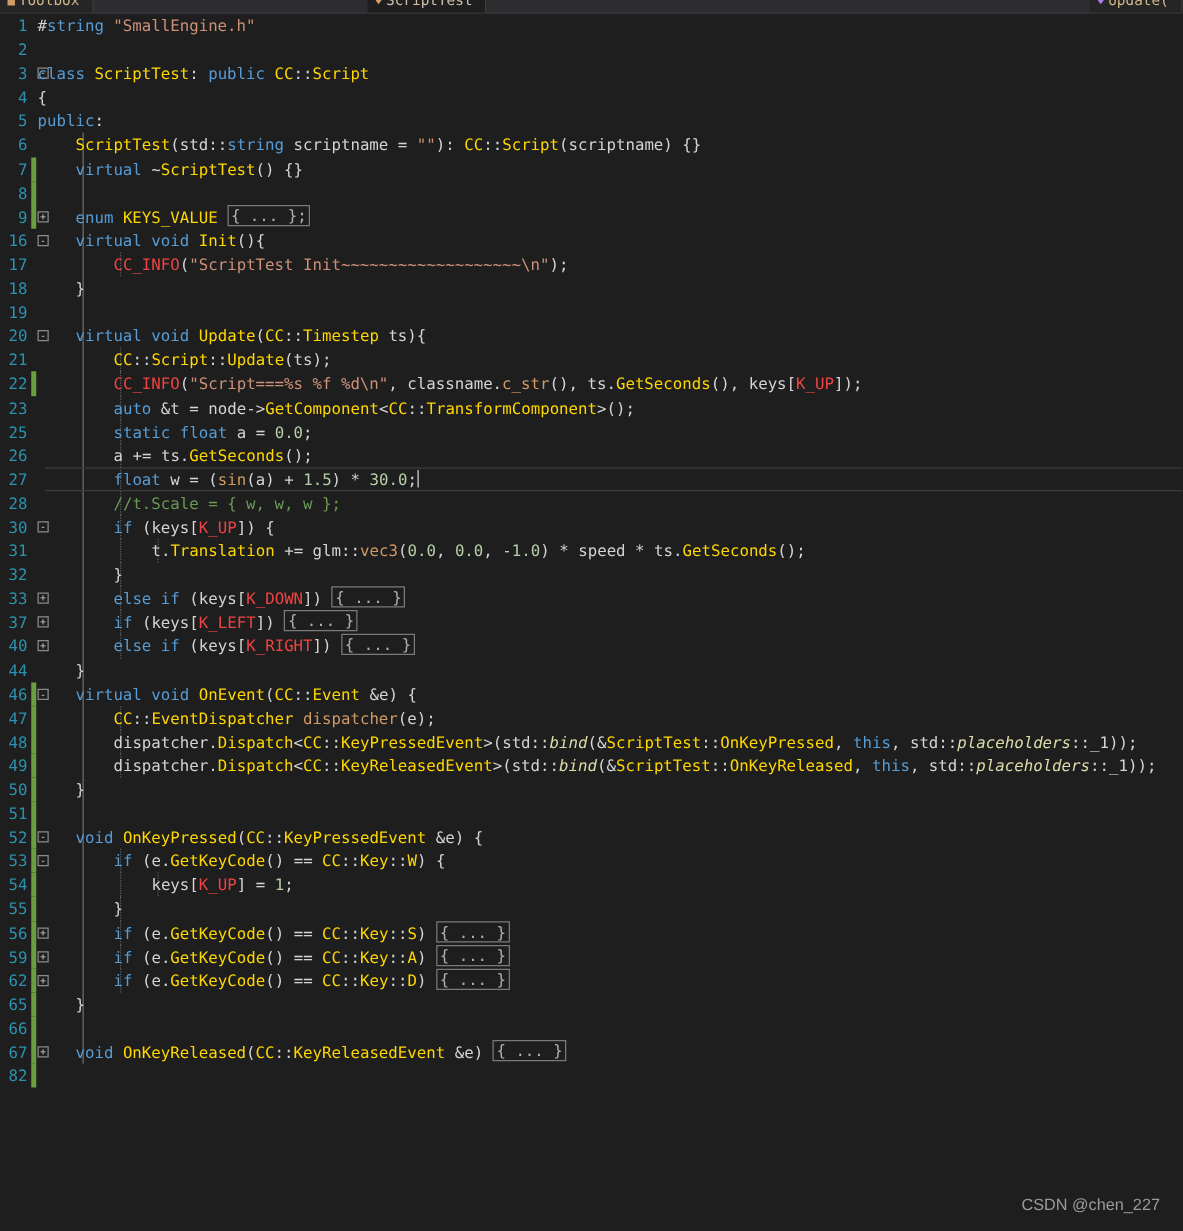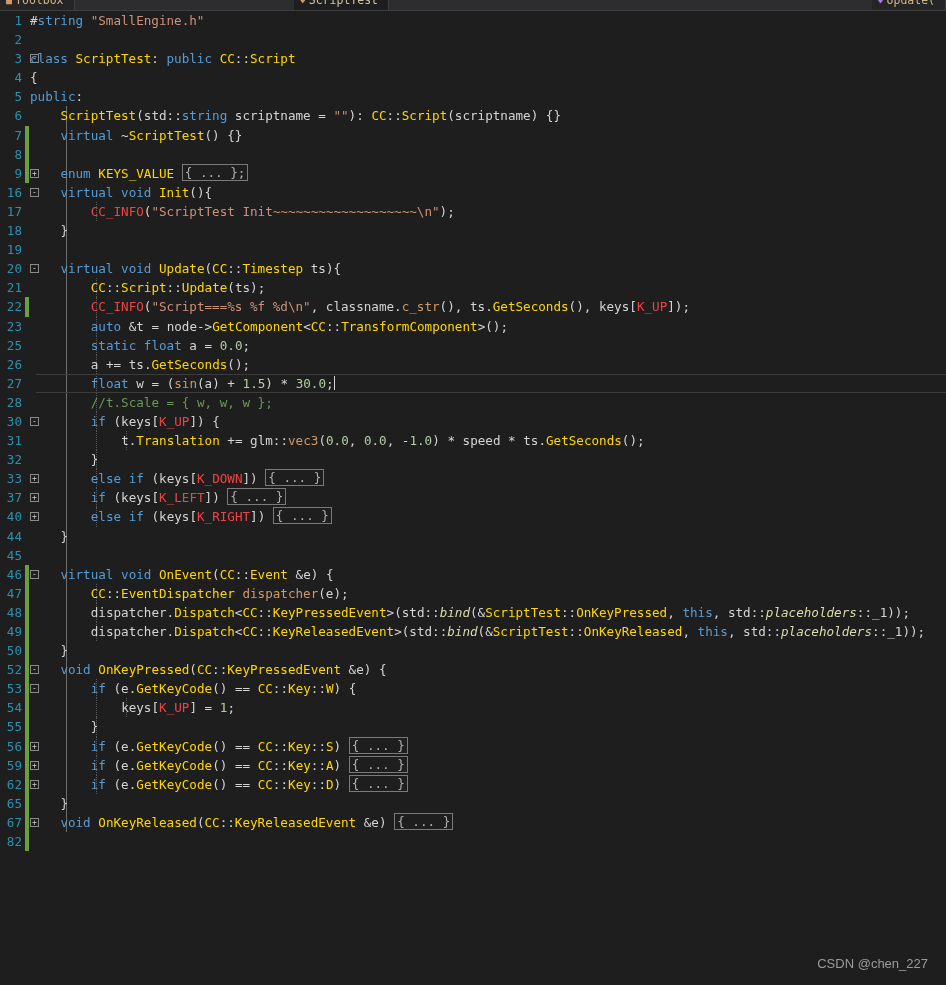--- a/index.html
+++ b/index.html
@@ -185,31 +185,32 @@
       <div class="line"><span class="lnum">26</span><span class="vbar" style="left: 66px;"></span><span class="guide" style="left: 96px;"></span><span class="code"><span class="pun"> </span><span class="pun"> </span><span class="pun"> </span><span class="pun"> </span><span class="pun"> </span><span class="pun"> </span><span class="pun"> </span><span class="pun"> </span><span class="pun">a</span><span class="pun"> </span><span class="pun">+</span><span class="pun">=</span><span class="pun"> </span><span class="pun">ts</span><span class="pun">.</span><span class="cls">GetSeconds</span><span class="pun">(</span><span class="pun">)</span><span class="pun">;</span></span></div>
       <div class="line"><span class="lnum">27</span><span class="vbar" style="left: 66px;"></span><span class="guide" style="left: 96px;"></span><span class="curline"></span><span class="code"><span class="pun"> </span><span class="pun"> </span><span class="pun"> </span><span class="pun"> </span><span class="pun"> </span><span class="pun"> </span><span class="pun"> </span><span class="pun"> </span><span class="kw">float</span><span class="pun"> </span><span class="pun">w</span><span class="pun"> </span><span class="pun">=</span><span class="pun"> </span><span class="pun">(</span><span class="fn2">sin</span><span class="pun">(</span><span class="pun">a</span><span class="pun">)</span><span class="pun"> </span><span class="pun">+</span><span class="pun"> </span><span class="num">1.5</span><span class="pun">)</span><span class="pun"> </span><span class="pun">*</span><span class="pun"> </span><span class="num">30.0</span><span class="pun">;</span><span class="caret"></span></span></div>
       <div class="line"><span class="lnum">28</span><span class="vbar" style="left: 66px;"></span><span class="guide" style="left: 96px;"></span><span class="code"><span class="pun"> </span><span class="pun"> </span><span class="pun"> </span><span class="pun"> </span><span class="pun"> </span><span class="pun"> </span><span class="pun"> </span><span class="pun"> </span><span class="cmt">//t.Scale = { w, w, w };</span></span></div>
       <div class="line"><span class="lnum">30</span><span class="fold">-</span><span class="vbar" style="left: 66px;"></span><span class="guide" style="left: 96px;"></span><span class="code"><span class="pun"> </span><span class="pun"> </span><span class="pun"> </span><span class="pun"> </span><span class="pun"> </span><span class="pun"> </span><span class="pun"> </span><span class="pun"> </span><span class="kw">if</span><span class="pun"> </span><span class="pun">(</span><span class="pun">keys</span><span class="pun">[</span><span class="mac">K_UP</span><span class="pun">]</span><span class="pun">)</span><span class="pun"> </span><span class="pun">{</span></span></div>
       <div class="line"><span class="lnum">31</span><span class="vbar" style="left: 66px;"></span><span class="guide" style="left: 96px;"></span><span class="guide" style="left: 126px;"></span><span class="code"><span class="pun"> </span><span class="pun"> </span><span class="pun"> </span><span class="pun"> </span><span class="pun"> </span><span class="pun"> </span><span class="pun"> </span><span class="pun"> </span><span class="pun"> </span><span class="pun"> </span><span class="pun"> </span><span class="pun"> </span><span class="pun">t</span><span class="pun">.</span><span class="cls">Translation</span><span class="pun"> </span><span class="pun">+</span><span class="pun">=</span><span class="pun"> </span><span class="pun">glm</span><span class="pun">:</span><span class="pun">:</span><span class="fn2">vec3</span><span class="pun">(</span><span class="num">0.0</span><span class="pun">,</span><span class="pun"> </span><span class="num">0.0</span><span class="pun">,</span><span class="pun"> </span><span class="pun">-</span><span class="num">1.0</span><span class="pun">)</span><span class="pun"> </span><span class="pun">*</span><span class="pun"> </span><span class="pun">speed</span><span class="pun"> </span><span class="pun">*</span><span class="pun"> </span><span class="pun">ts</span><span class="pun">.</span><span class="cls">GetSeconds</span><span class="pun">(</span><span class="pun">)</span><span class="pun">;</span></span></div>
       <div class="line"><span class="lnum">32</span><span class="vbar" style="left: 66px;"></span><span class="guide" style="left: 96px;"></span><span class="code"><span class="pun"> </span><span class="pun"> </span><span class="pun"> </span><span class="pun"> </span><span class="pun"> </span><span class="pun"> </span><span class="pun"> </span><span class="pun"> </span><span class="pun">}</span></span></div>
       <div class="line"><span class="lnum">33</span><span class="fold">+</span><span class="vbar" style="left: 66px;"></span><span class="guide" style="left: 96px;"></span><span class="code"><span class="pun"> </span><span class="pun"> </span><span class="pun"> </span><span class="pun"> </span><span class="pun"> </span><span class="pun"> </span><span class="pun"> </span><span class="pun"> </span><span class="kw">else</span><span class="pun"> </span><span class="kw">if</span><span class="pun"> </span><span class="pun">(</span><span class="pun">keys</span><span class="pun">[</span><span class="mac">K_DOWN</span><span class="pun">]</span><span class="pun">)</span><span class="pun"> </span><span class="chip">{ ... }</span></span></div>
       <div class="line"><span class="lnum">37</span><span class="fold">+</span><span class="vbar" style="left: 66px;"></span><span class="guide" style="left: 96px;"></span><span class="code"><span class="pun"> </span><span class="pun"> </span><span class="pun"> </span><span class="pun"> </span><span class="pun"> </span><span class="pun"> </span><span class="pun"> </span><span class="pun"> </span><span class="kw">if</span><span class="pun"> </span><span class="pun">(</span><span class="pun">keys</span><span class="pun">[</span><span class="mac">K_LEFT</span><span class="pun">]</span><span class="pun">)</span><span class="pun"> </span><span class="chip">{ ... }</span></span></div>
       <div class="line"><span class="lnum">40</span><span class="fold">+</span><span class="vbar" style="left: 66px;"></span><span class="guide" style="left: 96px;"></span><span class="code"><span class="pun"> </span><span class="pun"> </span><span class="pun"> </span><span class="pun"> </span><span class="pun"> </span><span class="pun"> </span><span class="pun"> </span><span class="pun"> </span><span class="kw">else</span><span class="pun"> </span><span class="kw">if</span><span class="pun"> </span><span class="pun">(</span><span class="pun">keys</span><span class="pun">[</span><span class="mac">K_RIGHT</span><span class="pun">]</span><span class="pun">)</span><span class="pun"> </span><span class="chip">{ ... }</span></span></div>
       <div class="line"><span class="lnum">44</span><span class="vbar" style="left: 66px;"></span><span class="code"><span class="pun"> </span><span class="pun"> </span><span class="pun"> </span><span class="pun"> </span><span class="pun">}</span></span></div>
-      <div class="line"><span class="lnum">45</span><span class="vbar" style="left: 66px;"></span><span class="code"></span></div>
       <div class="line"><span class="lnum">46</span><span class="chg"></span><span class="fold">-</span><span class="vbar" style="left: 66px;"></span><span class="code"><span class="pun"> </span><span class="pun"> </span><span class="pun"> </span><span class="pun"> </span><span class="kw">virtual</span><span class="pun"> </span><span class="kw">void</span><span class="pun"> </span><span class="cls">OnEvent</span><span class="pun">(</span><span class="cls">CC</span><span class="pun">:</span><span class="pun">:</span><span class="cls">Event</span><span class="pun"> </span><span class="pun">&amp;</span><span class="pun">e</span><span class="pun">)</span><span class="pun"> </span><span class="pun">{</span></span></div>
       <div class="line"><span class="lnum">47</span><span class="chg"></span><span class="vbar" style="left: 66px;"></span><span class="guide" style="left: 96px;"></span><span class="code"><span class="pun"> </span><span class="pun"> </span><span class="pun"> </span><span class="pun"> </span><span class="pun"> </span><span class="pun"> </span><span class="pun"> </span><span class="pun"> </span><span class="cls">CC</span><span class="pun">:</span><span class="pun">:</span><span class="cls">EventDispatcher</span><span class="pun"> </span><span class="fn2">dispatcher</span><span class="pun">(</span><span class="pun">e</span><span class="pun">)</span><span class="pun">;</span></span></div>
       <div class="line"><span class="lnum">48</span><span class="chg"></span><span class="vbar" style="left: 66px;"></span><span class="guide" style="left: 96px;"></span><span class="code"><span class="pun"> </span><span class="pun"> </span><span class="pun"> </span><span class="pun"> </span><span class="pun"> </span><span class="pun"> </span><span class="pun"> </span><span class="pun"> </span><span class="pun">dispatcher</span><span class="pun">.</span><span class="cls">Dispatch</span><span class="pun">&lt;</span><span class="cls">CC</span><span class="pun">:</span><span class="pun">:</span><span class="cls">KeyPressedEvent</span><span class="pun">&gt;</span><span class="pun">(</span><span class="pun">std</span><span class="pun">:</span><span class="pun">:</span><span class="fn ital">bind</span><span class="pun">(</span><span class="pun">&amp;</span><span class="cls">ScriptTest</span><span class="pun">:</span><span class="pun">:</span><span class="cls">OnKeyPressed</span><span class="pun">,</span><span class="pun"> </span><span class="kw">this</span><span class="pun">,</span><span class="pun"> </span><span class="pun">std</span><span class="pun">:</span><span class="pun">:</span><span class="fn ital">placeholders</span><span class="pun">:</span><span class="pun">:</span><span class="pun">_1</span><span class="pun">)</span><span class="pun">)</span><span class="pun">;</span></span></div>
       <div class="line"><span class="lnum">49</span><span class="chg"></span><span class="vbar" style="left: 66px;"></span><span class="guide" style="left: 96px;"></span><span class="code"><span class="pun"> </span><span class="pun"> </span><span class="pun"> </span><span class="pun"> </span><span class="pun"> </span><span class="pun"> </span><span class="pun"> </span><span class="pun"> </span><span class="pun">dispatcher</span><span class="pun">.</span><span class="cls">Dispatch</span><span class="pun">&lt;</span><span class="cls">CC</span><span class="pun">:</span><span class="pun">:</span><span class="cls">KeyReleasedEvent</span><span class="pun">&gt;</span><span class="pun">(</span><span class="pun">std</span><span class="pun">:</span><span class="pun">:</span><span class="fn ital">bind</span><span class="pun">(</span><span class="pun">&amp;</span><span class="cls">ScriptTest</span><span class="pun">:</span><span class="pun">:</span><span class="cls">OnKeyReleased</span><span class="pun">,</span><span class="pun"> </span><span class="kw">this</span><span class="pun">,</span><span class="pun"> </span><span class="pun">std</span><span class="pun">:</span><span class="pun">:</span><span class="fn ital">placeholders</span><span class="pun">:</span><span class="pun">:</span><span class="pun">_1</span><span class="pun">)</span><span class="pun">)</span><span class="pun">;</span></span></div>
       <div class="line"><span class="lnum">50</span><span class="chg"></span><span class="vbar" style="left: 66px;"></span><span class="code"><span class="pun"> </span><span class="pun"> </span><span class="pun"> </span><span class="pun"> </span><span class="pun">}</span></span></div>
+      <div class="line"><span class="lnum">51</span><span class="chg"></span><span class="vbar" style="left: 66px;"></span><span class="code"></span></div>
       <div class="line"><span class="lnum">52</span><span class="chg"></span><span class="fold">-</span><span class="vbar" style="left: 66px;"></span><span class="code"><span class="pun"> </span><span class="pun"> </span><span class="pun"> </span><span class="pun"> </span><span class="kw">void</span><span class="pun"> </span><span class="cls">OnKeyPressed</span><span class="pun">(</span><span class="cls">CC</span><span class="pun">:</span><span class="pun">:</span><span class="cls">KeyPressedEvent</span><span class="pun"> </span><span class="pun">&amp;</span><span class="pun">e</span><span class="pun">)</span><span class="pun"> </span><span class="pun">{</span></span></div>
       <div class="line"><span class="lnum">53</span><span class="chg"></span><span class="fold">-</span><span class="vbar" style="left: 66px;"></span><span class="guide" style="left: 96px;"></span><span class="code"><span class="pun"> </span><span class="pun"> </span><span class="pun"> </span><span class="pun"> </span><span class="pun"> </span><span class="pun"> </span><span class="pun"> </span><span class="pun"> </span><span class="kw">if</span><span class="pun"> </span><span class="pun">(</span><span class="pun">e</span><span class="pun">.</span><span class="cls">GetKeyCode</span><span class="pun">(</span><span class="pun">)</span><span class="pun"> </span><span class="pun">=</span><span class="pun">=</span><span class="pun"> </span><span class="cls">CC</span><span class="pun">:</span><span class="pun">:</span><span class="cls">Key</span><span class="pun">:</span><span class="pun">:</span><span class="cls">W</span><span class="pun">)</span><span class="pun"> </span><span class="pun">{</span></span></div>
       <div class="line"><span class="lnum">54</span><span class="chg"></span><span class="vbar" style="left: 66px;"></span><span class="guide" style="left: 96px;"></span><span class="guide" style="left: 126px;"></span><span class="code"><span class="pun"> </span><span class="pun"> </span><span class="pun"> </span><span class="pun"> </span><span class="pun"> </span><span class="pun"> </span><span class="pun"> </span><span class="pun"> </span><span class="pun"> </span><span class="pun"> </span><span class="pun"> </span><span class="pun"> </span><span class="pun">keys</span><span class="pun">[</span><span class="mac">K_UP</span><span class="pun">]</span><span class="pun"> </span><span class="pun">=</span><span class="pun"> </span><span class="num">1</span><span class="pun">;</span></span></div>
       <div class="line"><span class="lnum">55</span><span class="chg"></span><span class="vbar" style="left: 66px;"></span><span class="guide" style="left: 96px;"></span><span class="code"><span class="pun"> </span><span class="pun"> </span><span class="pun"> </span><span class="pun"> </span><span class="pun"> </span><span class="pun"> </span><span class="pun"> </span><span class="pun"> </span><span class="pun">}</span></span></div>
       <div class="line"><span class="lnum">56</span><span class="chg"></span><span class="fold">+</span><span class="vbar" style="left: 66px;"></span><span class="guide" style="left: 96px;"></span><span class="code"><span class="pun"> </span><span class="pun"> </span><span class="pun"> </span><span class="pun"> </span><span class="pun"> </span><span class="pun"> </span><span class="pun"> </span><span class="pun"> </span><span class="kw">if</span><span class="pun"> </span><span class="pun">(</span><span class="pun">e</span><span class="pun">.</span><span class="cls">GetKeyCode</span><span class="pun">(</span><span class="pun">)</span><span class="pun"> </span><span class="pun">=</span><span class="pun">=</span><span class="pun"> </span><span class="cls">CC</span><span class="pun">:</span><span class="pun">:</span><span class="cls">Key</span><span class="pun">:</span><span class="pun">:</span><span class="cls">S</span><span class="pun">)</span><span class="pun"> </span><span class="chip">{ ... }</span></span></div>
       <div class="line"><span class="lnum">59</span><span class="chg"></span><span class="fold">+</span><span class="vbar" style="left: 66px;"></span><span class="guide" style="left: 96px;"></span><span class="code"><span class="pun"> </span><span class="pun"> </span><span class="pun"> </span><span class="pun"> </span><span class="pun"> </span><span class="pun"> </span><span class="pun"> </span><span class="pun"> </span><span class="kw">if</span><span class="pun"> </span><span class="pun">(</span><span class="pun">e</span><span class="pun">.</span><span class="cls">GetKeyCode</span><span class="pun">(</span><span class="pun">)</span><span class="pun"> </span><span class="pun">=</span><span class="pun">=</span><span class="pun"> </span><span class="cls">CC</span><span class="pun">:</span><span class="pun">:</span><span class="cls">Key</span><span class="pun">:</span><span class="pun">:</span><span class="cls">A</span><span class="pun">)</span><span class="pun"> </span><span class="chip">{ ... }</span></span></div>
       <div class="line"><span class="lnum">62</span><span class="chg"></span><span class="fold">+</span><span class="vbar" style="left: 66px;"></span><span class="guide" style="left: 96px;"></span><span class="code"><span class="pun"> </span><span class="pun"> </span><span class="pun"> </span><span class="pun"> </span><span class="pun"> </span><span class="pun"> </span><span class="pun"> </span><span class="pun"> </span><span class="kw">if</span><span class="pun"> </span><span class="pun">(</span><span class="pun">e</span><span class="pun">.</span><span class="cls">GetKeyCode</span><span class="pun">(</span><span class="pun">)</span><span class="pun"> </span><span class="pun">=</span><span class="pun">=</span><span class="pun"> </span><span class="cls">CC</span><span class="pun">:</span><span class="pun">:</span><span class="cls">Key</span><span class="pun">:</span><span class="pun">:</span><span class="cls">D</span><span class="pun">)</span><span class="pun"> </span><span class="chip">{ ... }</span></span></div>
       <div class="line"><span class="lnum">65</span><span class="chg"></span><span class="vbar" style="left: 66px;"></span><span class="code"><span class="pun"> </span><span class="pun"> </span><span class="pun"> </span><span class="pun"> </span><span class="pun">}</span></span></div>
+      <div class="line"><span class="lnum">66</span><span class="chg"></span><span class="vbar" style="left: 66px;"></span><span class="code"></span></div>
       <div class="line"><span class="lnum">67</span><span class="chg"></span><span class="fold">+</span><span class="vbar" style="left: 66px;"></span><span class="code"><span class="pun"> </span><span class="pun"> </span><span class="pun"> </span><span class="pun"> </span><span class="kw">void</span><span class="pun"> </span><span class="cls">OnKeyReleased</span><span class="pun">(</span><span class="cls">CC</span><span class="pun">:</span><span class="pun">:</span><span class="cls">KeyReleasedEvent</span><span class="pun"> </span><span class="pun">&amp;</span><span class="pun">e</span><span class="pun">)</span><span class="pun"> </span><span class="chip">{ ... }</span></span></div>
       <div class="line"><span class="lnum">82</span><span class="chg"></span><span class="code"></span></div>
     </div>
   <div id="watermark">CSDN @chen_227</div>
 </div>
 
 </body></html>

